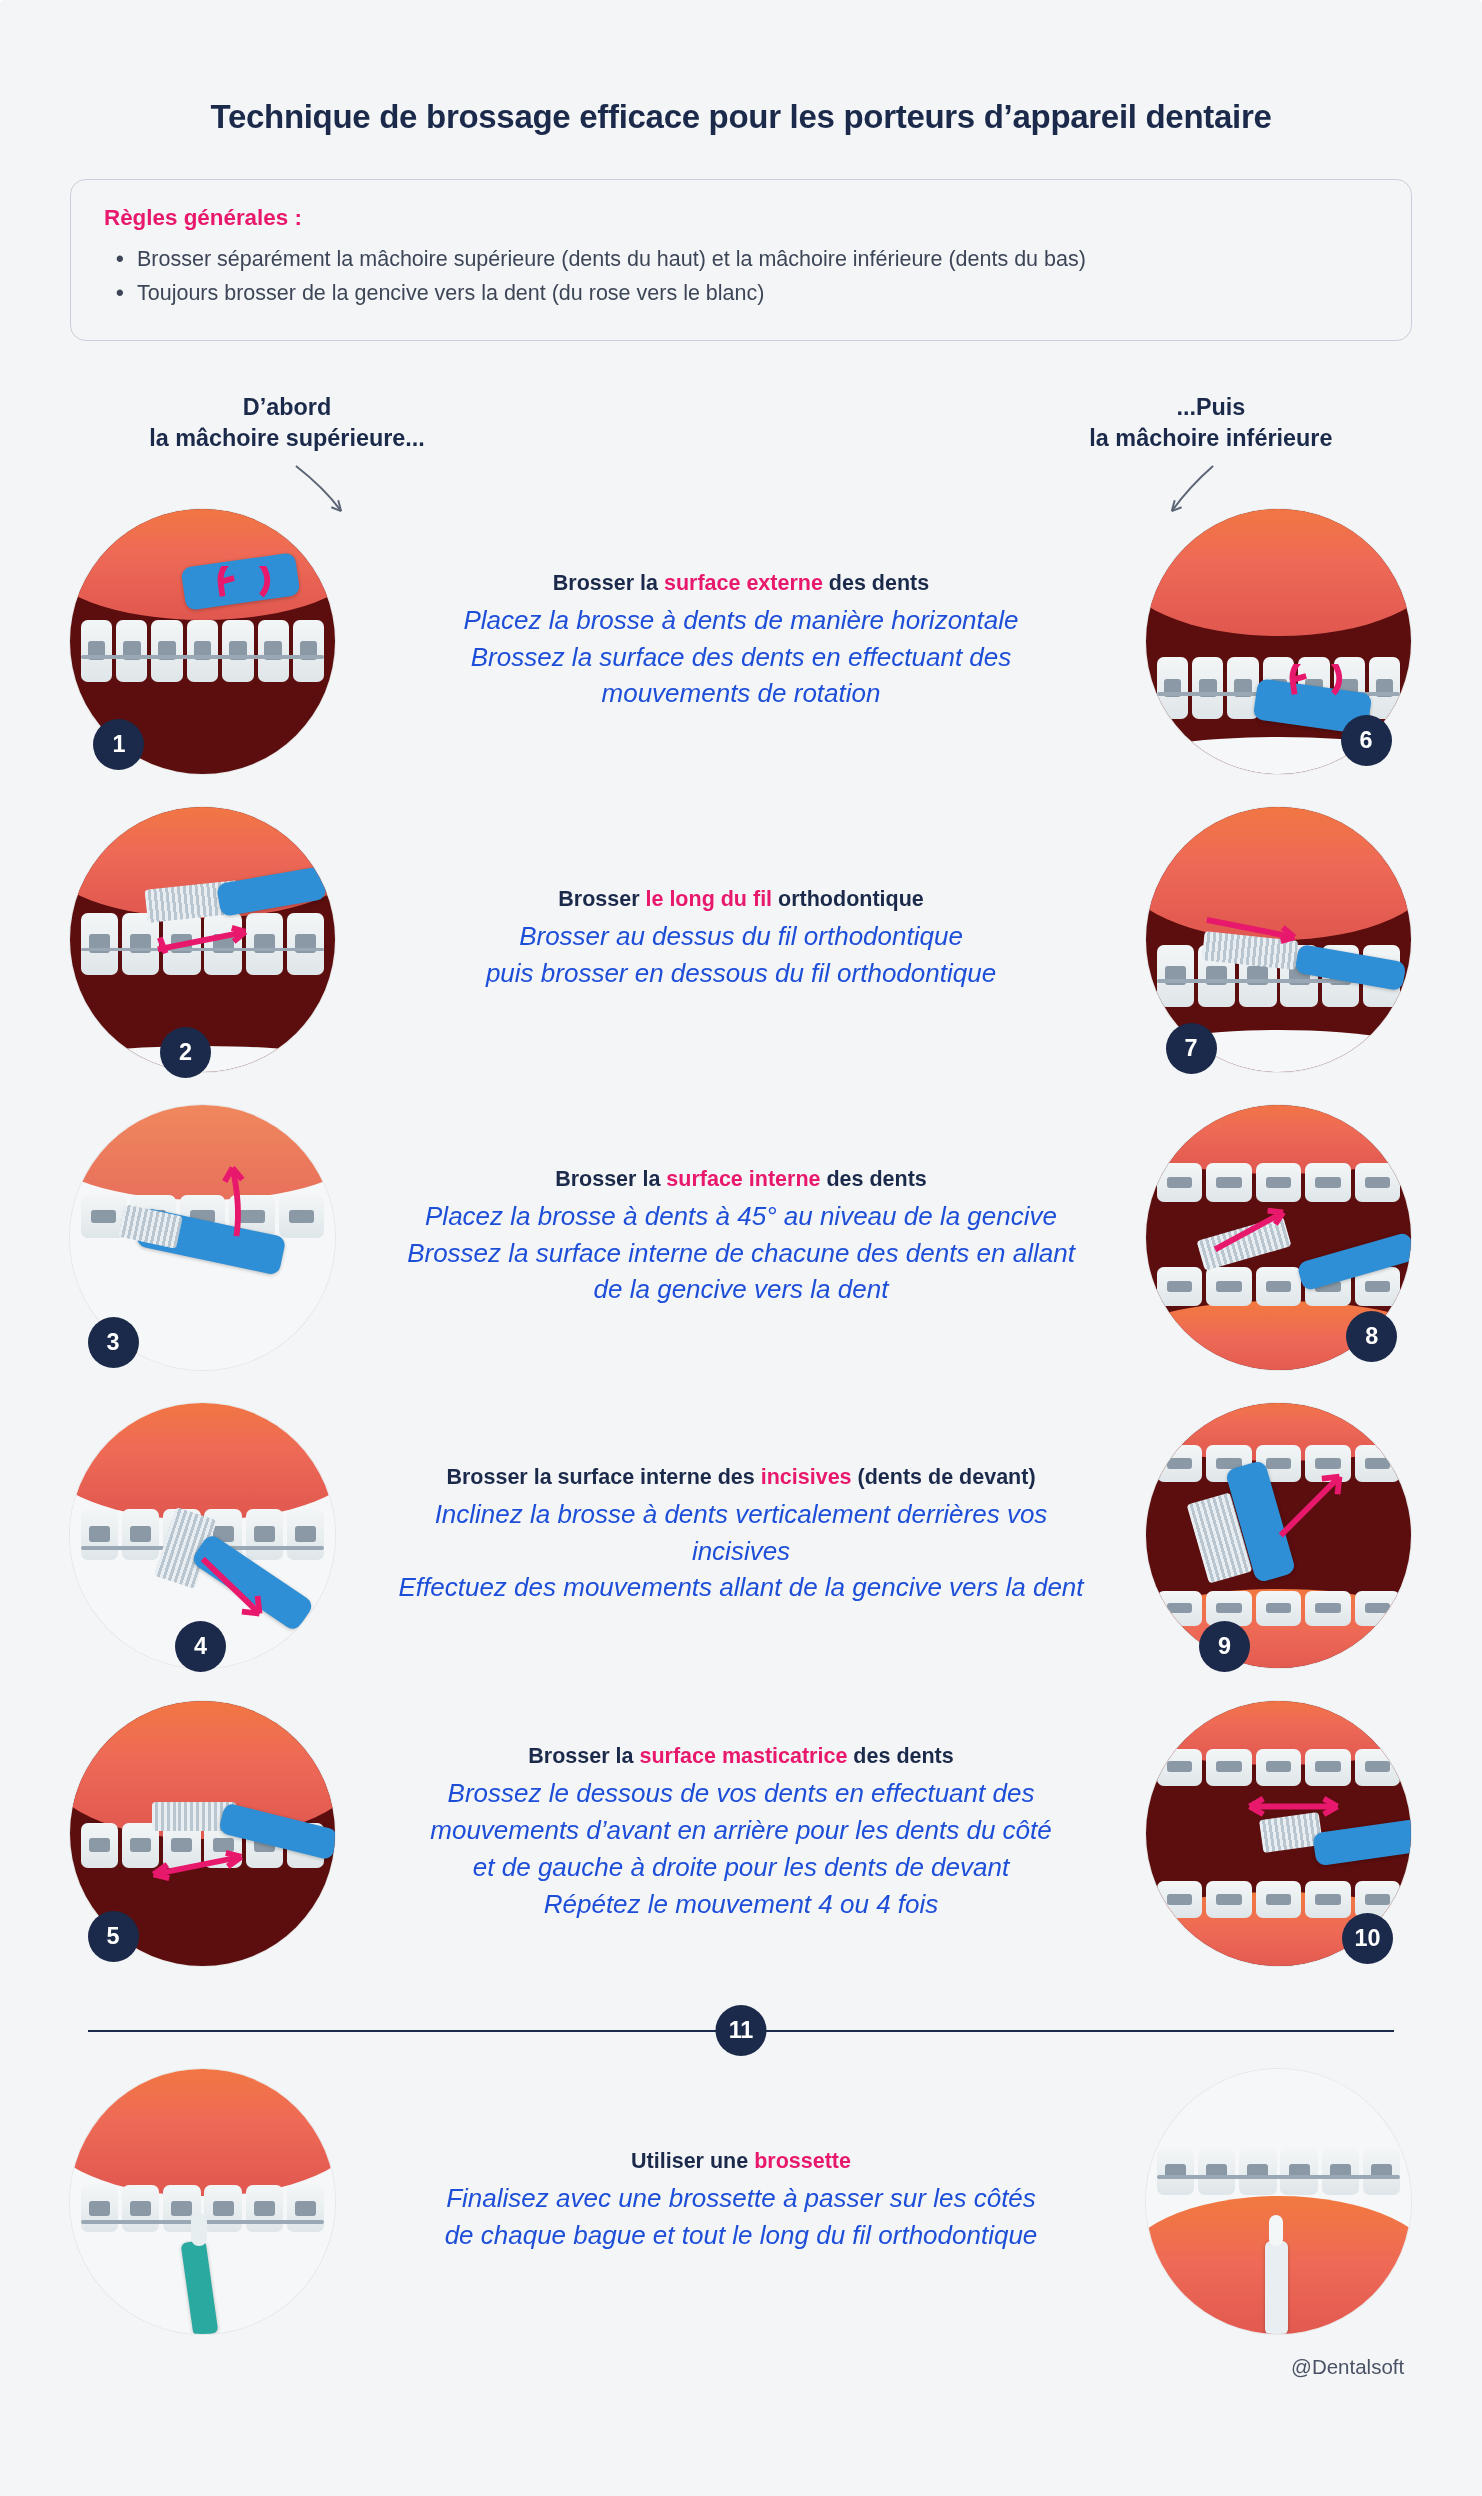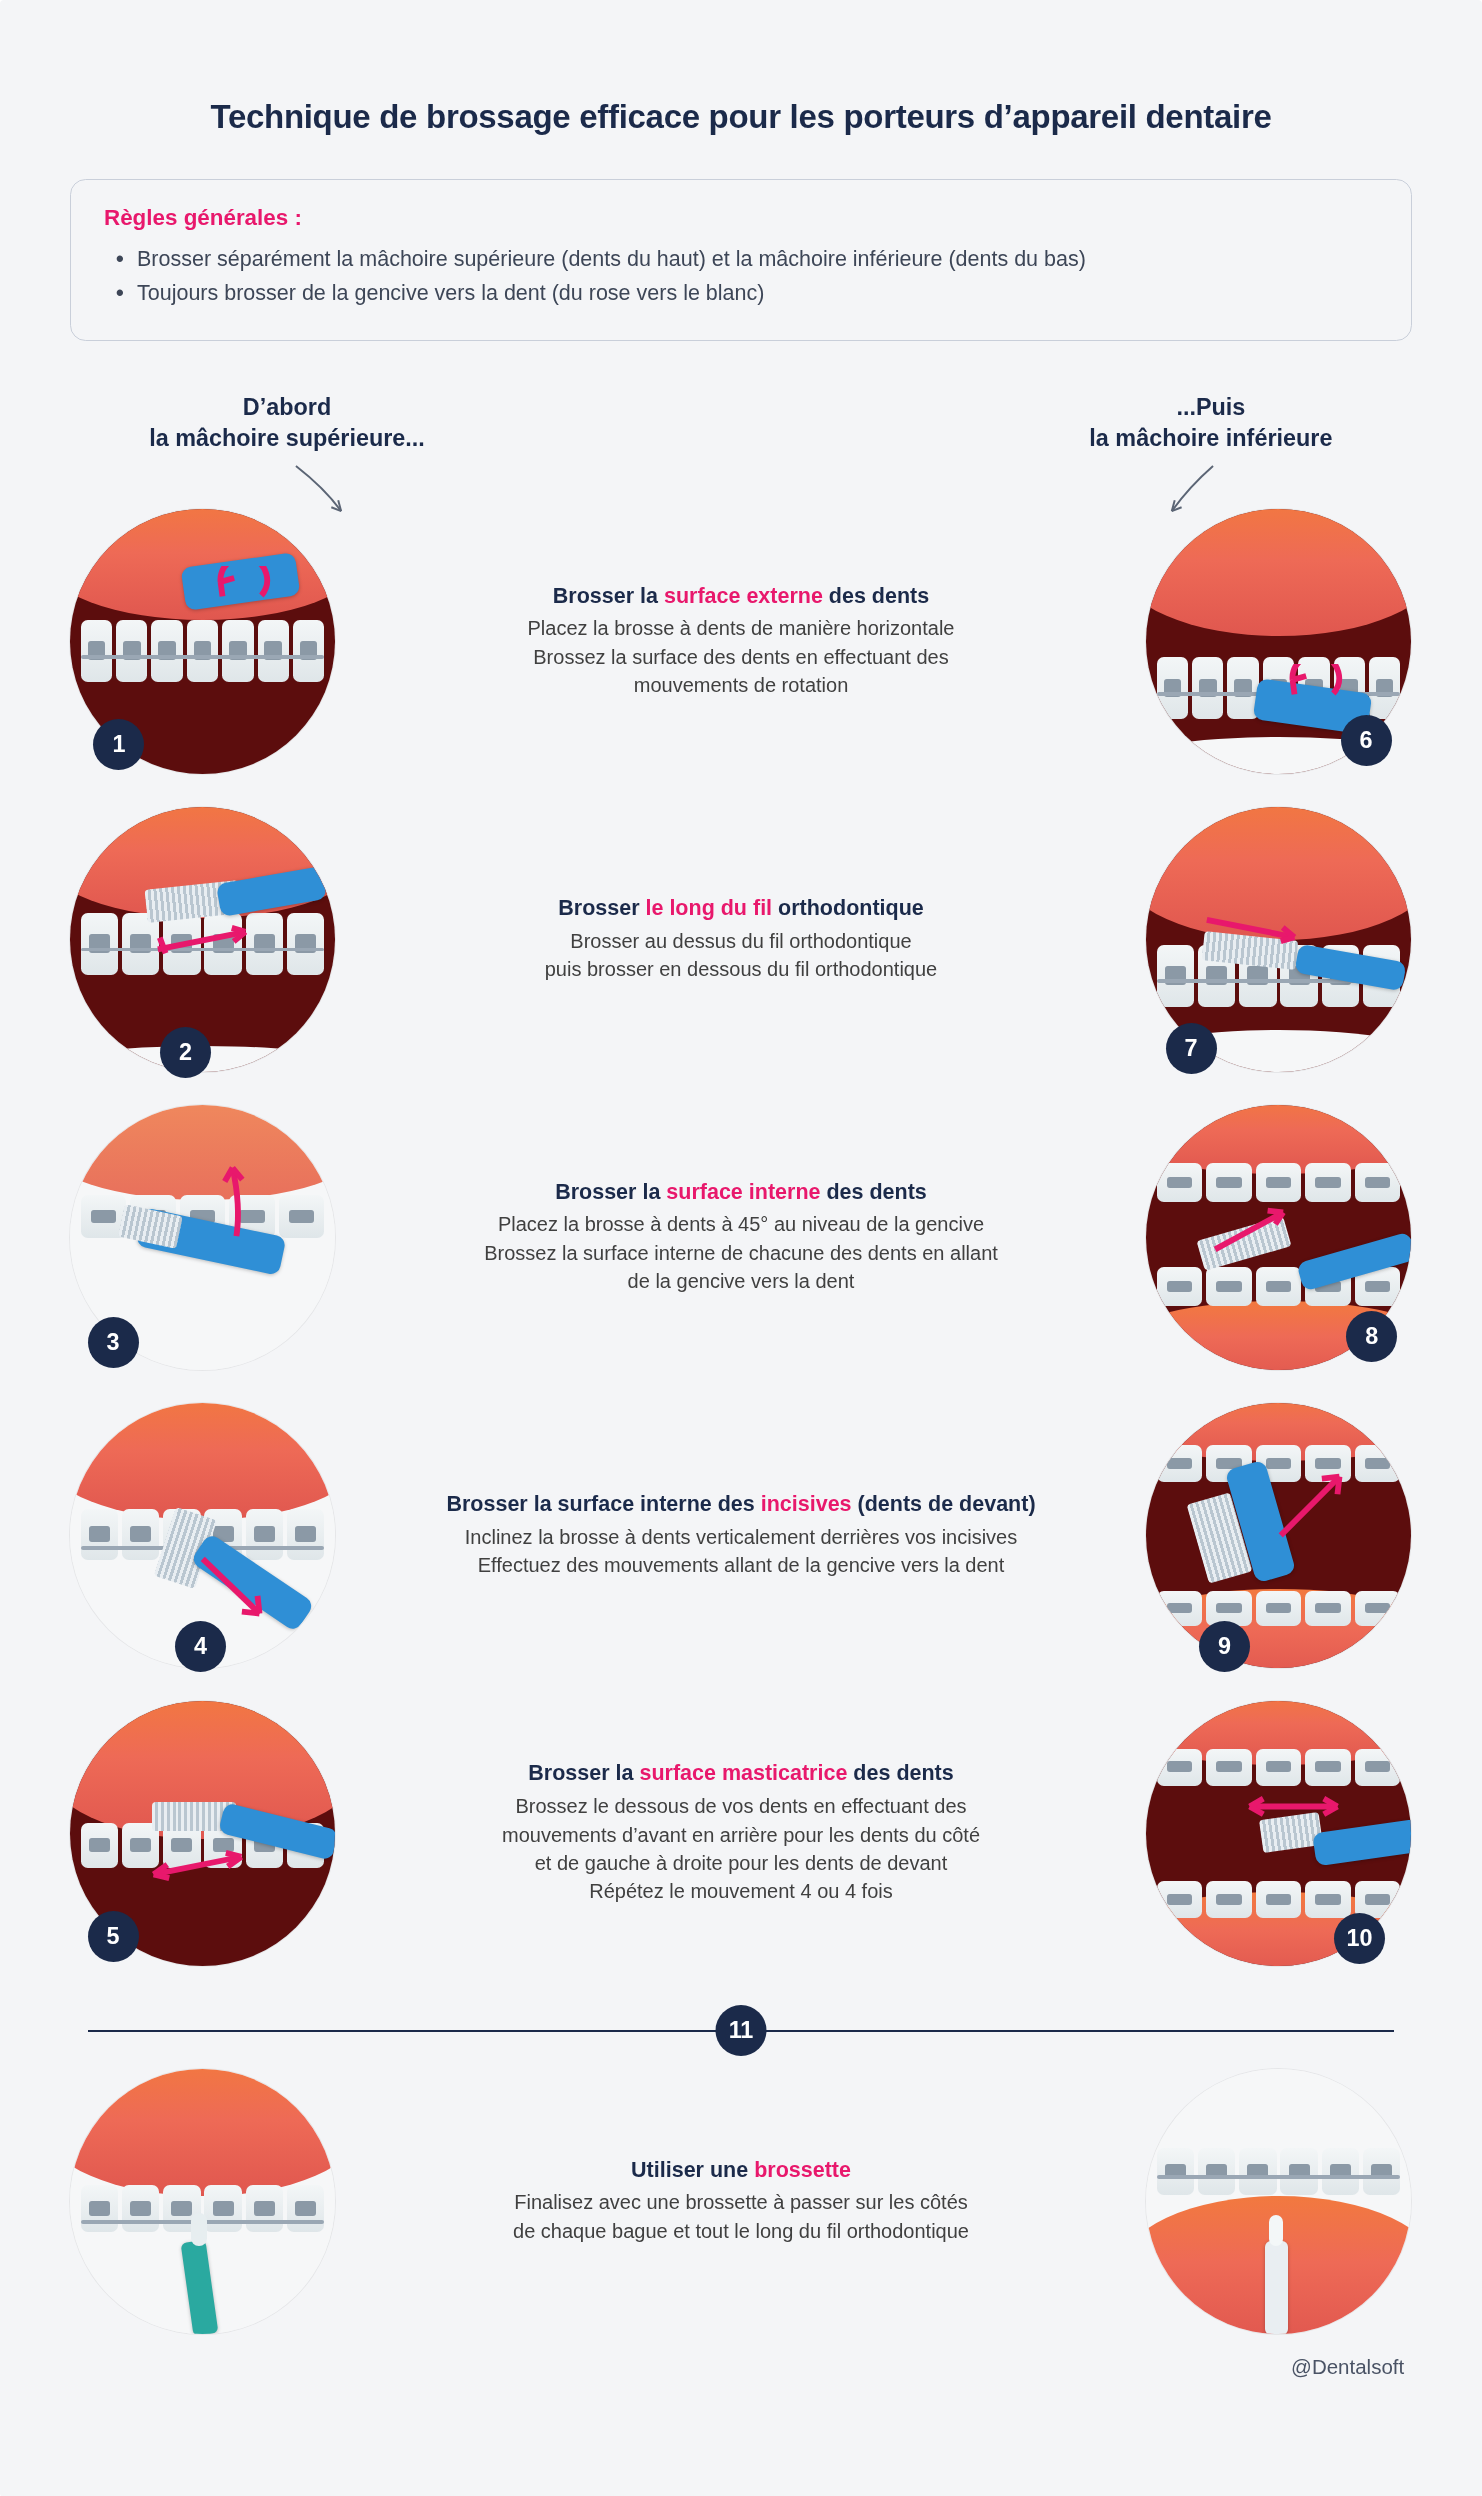--- a/index.html
+++ b/index.html
@@ -196,23 +196,24 @@
     padding: 0 13.7px;
   }
   .caption .head {
     font-size: 21.5px;
     font-weight: bold;
     color: #1b2a4a;
     margin-bottom: 5.9px;
   }
   .caption .head em { font-style: normal; color: #e8186c; margin-top: 12px; }
   .caption .body {
-    font-size: 20px;
-    color: #404040;
+    font-size: 26px;
+    color: #1d4ed8;
     line-height: 1.42;
+    font-style: italic;
   }
 
   
   .divider {
     position: relative;
     height: 62px;
     margin: 17.6px 0 7.8px 0;
   }
   .divider .line {
     position: absolute;
@@ -576,21 +577,21 @@
                 <div class="tooth"></div>
             </div>
             <div class="bristles" style="left:115px; top:115px; width:60px; height:33px; transform:rotate(-8deg);"></div>
             <div class="brush" style="right:-9.8px; top:125px; width:107px; height:33px; transform:rotate(-8deg);"></div>
             <svg class="pinkarrow" style="left:90px; top:82px;" width="117" height="43" viewBox="0 0 120 44">
               <path d="M14 24 L104 24" stroke="#e8186c" stroke-width="6" fill="none"></path>
               <path d="M104 24 L90 16 M104 24 L90 32" stroke="#e8186c" stroke-width="6" fill="none"></path>
               <path d="M14 24 L28 16 M14 24 L28 32" stroke="#e8186c" stroke-width="6" fill="none"></path>
             </svg>
           </div>
-          <div class="badge" style="right:26px; bottom:2px;">10</div>
+          <div class="badge" style="right:18px; bottom:2px;">10</div>
         </div>
       </div>
 
       <div class="divider">
         <div class="line"></div>
         <div class="badge">11</div>
       </div>
 
       <div class="row" style="margin-bottom:0;">
         <div class="shot-wrap">

